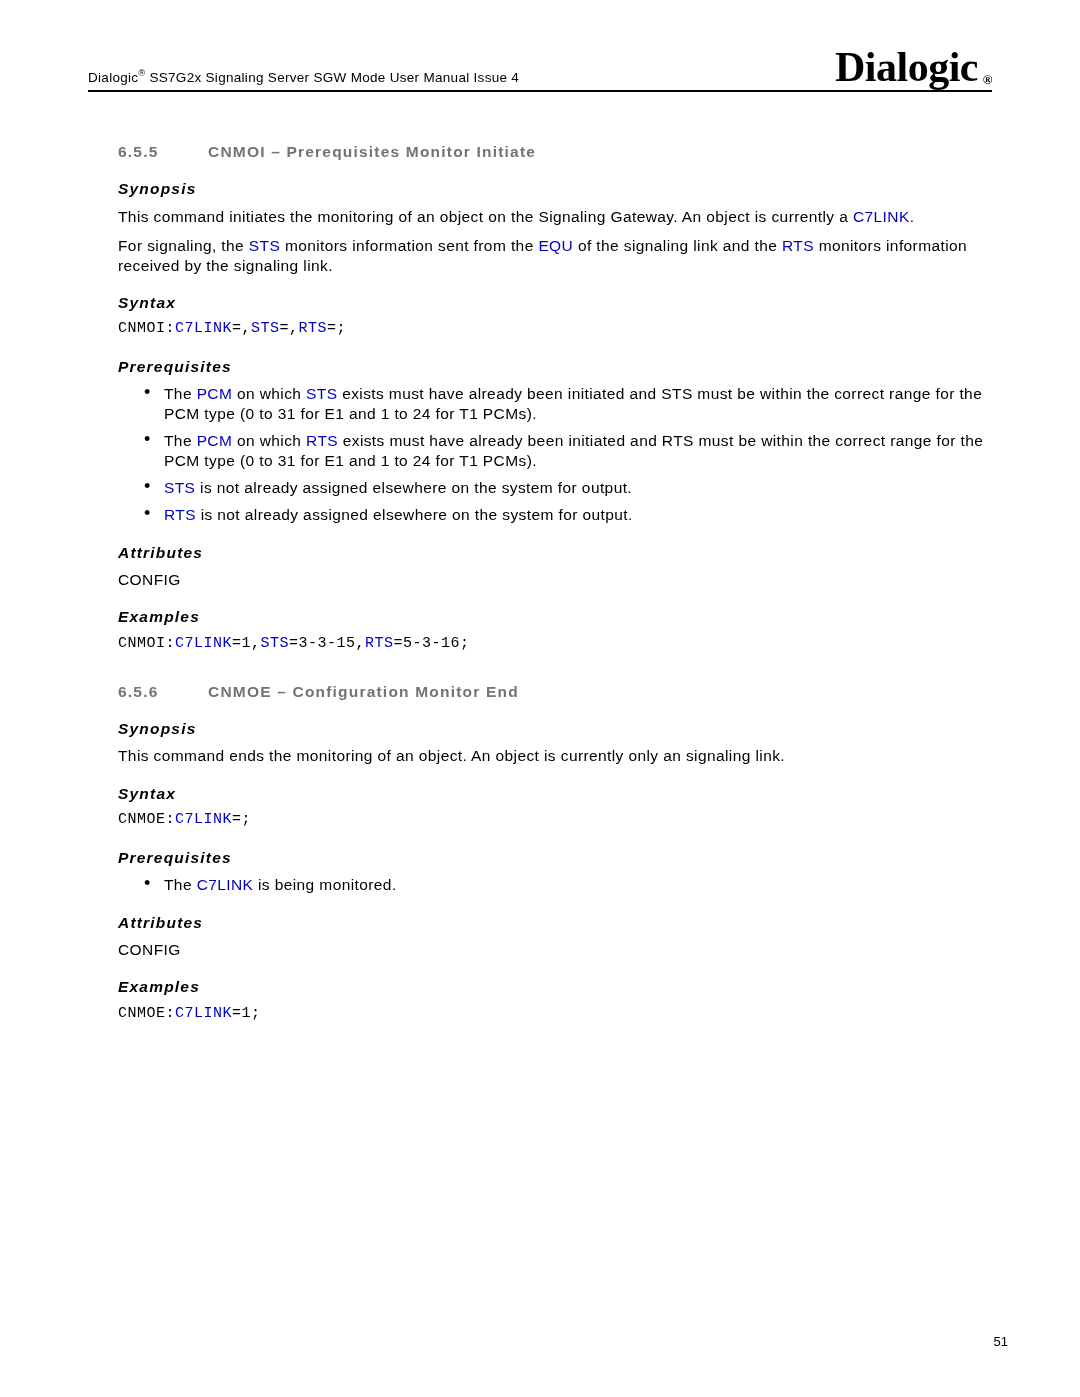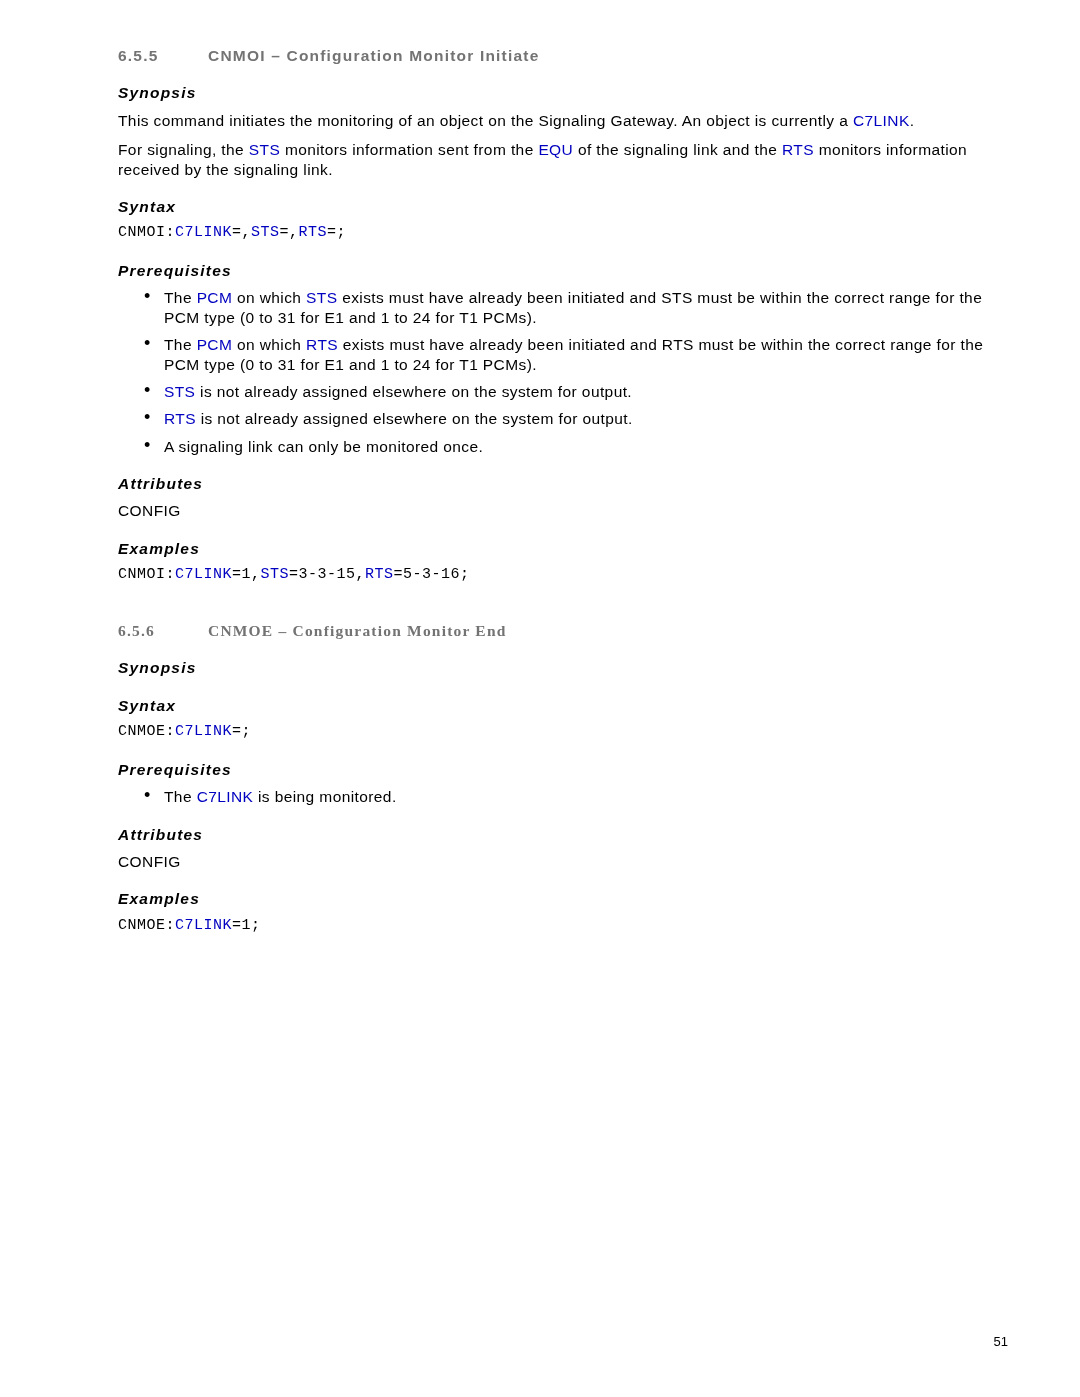--- a/index.html
+++ b/index.html
@@ -113,35 +113,42 @@
     white-space: pre;
   }
   .code .kw { color: #0000c0; }
   .pagenum {
     position: absolute;
     bottom: 48px;
     right: 72px;
     font-size: 13px;
   }
   .sec656 {
-    margin-top: 36px;
-    font-family: Liberation Serif, serif;
+    margin-top: 28px;
   }
 </style>
 </head>
 <body>
 
 <div class="page">
 
+  <div class="header-row">
+    <div class="header-text">
+      <span>Dialogic</span><sup>®</sup><span> SS7G2x Signaling Server SGW Mode User Manual Issue 4</span>
+    </div>
+    <div class="logo">
+      <span>Dialogic</span><span class="reg">®</span>
+    </div>
+  </div>
 
   <div class="content">
 
     <div class="sec-head">
       <span class="sec-num">6.5.5</span>
-      <span class="sec-title">CNMOI – Configuration Monitor Initiate</span>
+      <span class="sec-title">CNMOI – Prerequisites Monitor Initiate</span>
     </div>
 
     <div class="label">Synopsis</div>
     <div class="para">
       <span>This command initiates the monitoring of an object on the Signaling Gateway. An object is currently a </span><span class="link">C7LINK</span><span>.</span>
     </div>
     <div class="para">
       <span>For signaling, the </span><span class="link">STS</span><span> monitors information sent from the </span><span class="link">EQU</span><span> of the signaling link and the </span><span class="link">RTS</span><span> monitors information received by the signaling link.</span>
     </div>
 
@@ -155,37 +162,35 @@
       </li>
       <li>
         <span>The </span><span class="link">PCM</span><span> on which </span><span class="link">RTS</span><span> exists must have already been initiated and RTS must be within the correct range for the PCM type (0 to 31 for E1 and 1 to 24 for T1 PCMs).</span>
       </li>
       <li>
         <span class="link">STS</span><span> is not already assigned elsewhere on the system for output.</span>
       </li>
       <li>
         <span class="link">RTS</span><span> is not already assigned elsewhere on the system for output.</span>
       </li>
-      <li>
-        <span>A signaling link can only be monitored once.</span>
-      </li>
     </ul>
 
     <div class="label">Attributes</div>
     <div class="para">CONFIG</div>
 
     <div class="label">Examples</div>
     <div class="code"><span>CNMOI:</span><span class="kw">C7LINK</span><span>=1,</span><span class="kw">STS</span><span>=3-3-15,</span><span class="kw">RTS</span><span>=5-3-16;</span></div>
 
     <div class="sec-head sec656">
       <span class="sec-num">6.5.6</span>
       <span class="sec-title">CNMOE – Configuration Monitor End</span>
     </div>
 
     <div class="label">Synopsis</div>
+    <div class="para">This command ends the monitoring of an object. An object is currently only an signaling link.</div>
 
     <div class="label">Syntax</div>
     <div class="code"><span>CNMOE:</span><span class="kw">C7LINK</span><span>=;</span></div>
 
     <div class="label">Prerequisites</div>
     <ul class="prereq">
       <li>
         <span>The </span><span class="link">C7LINK</span><span> is being monitored.</span>
       </li>
     </ul>

